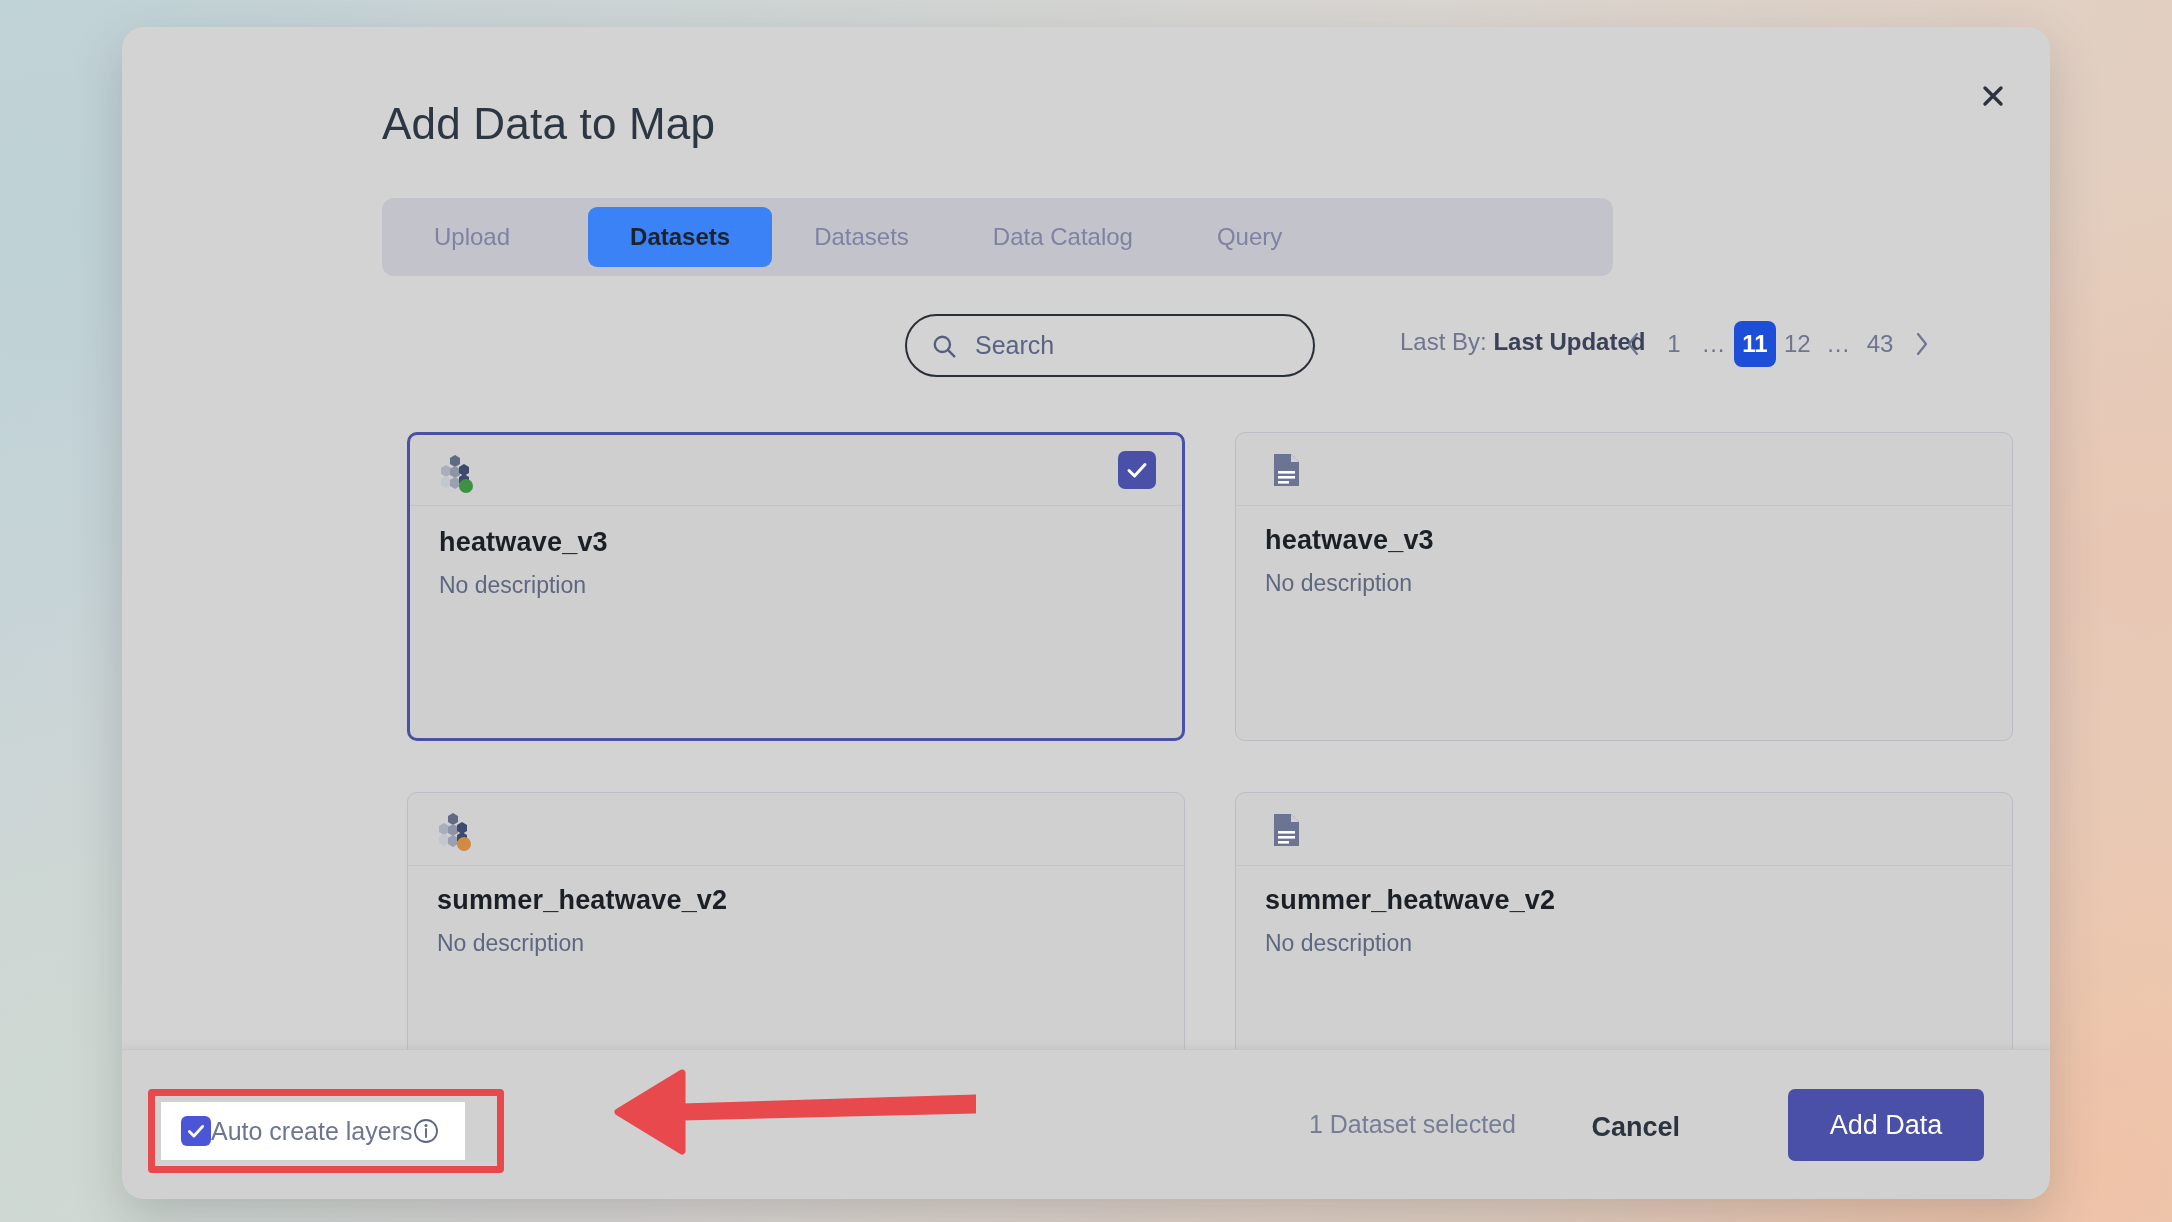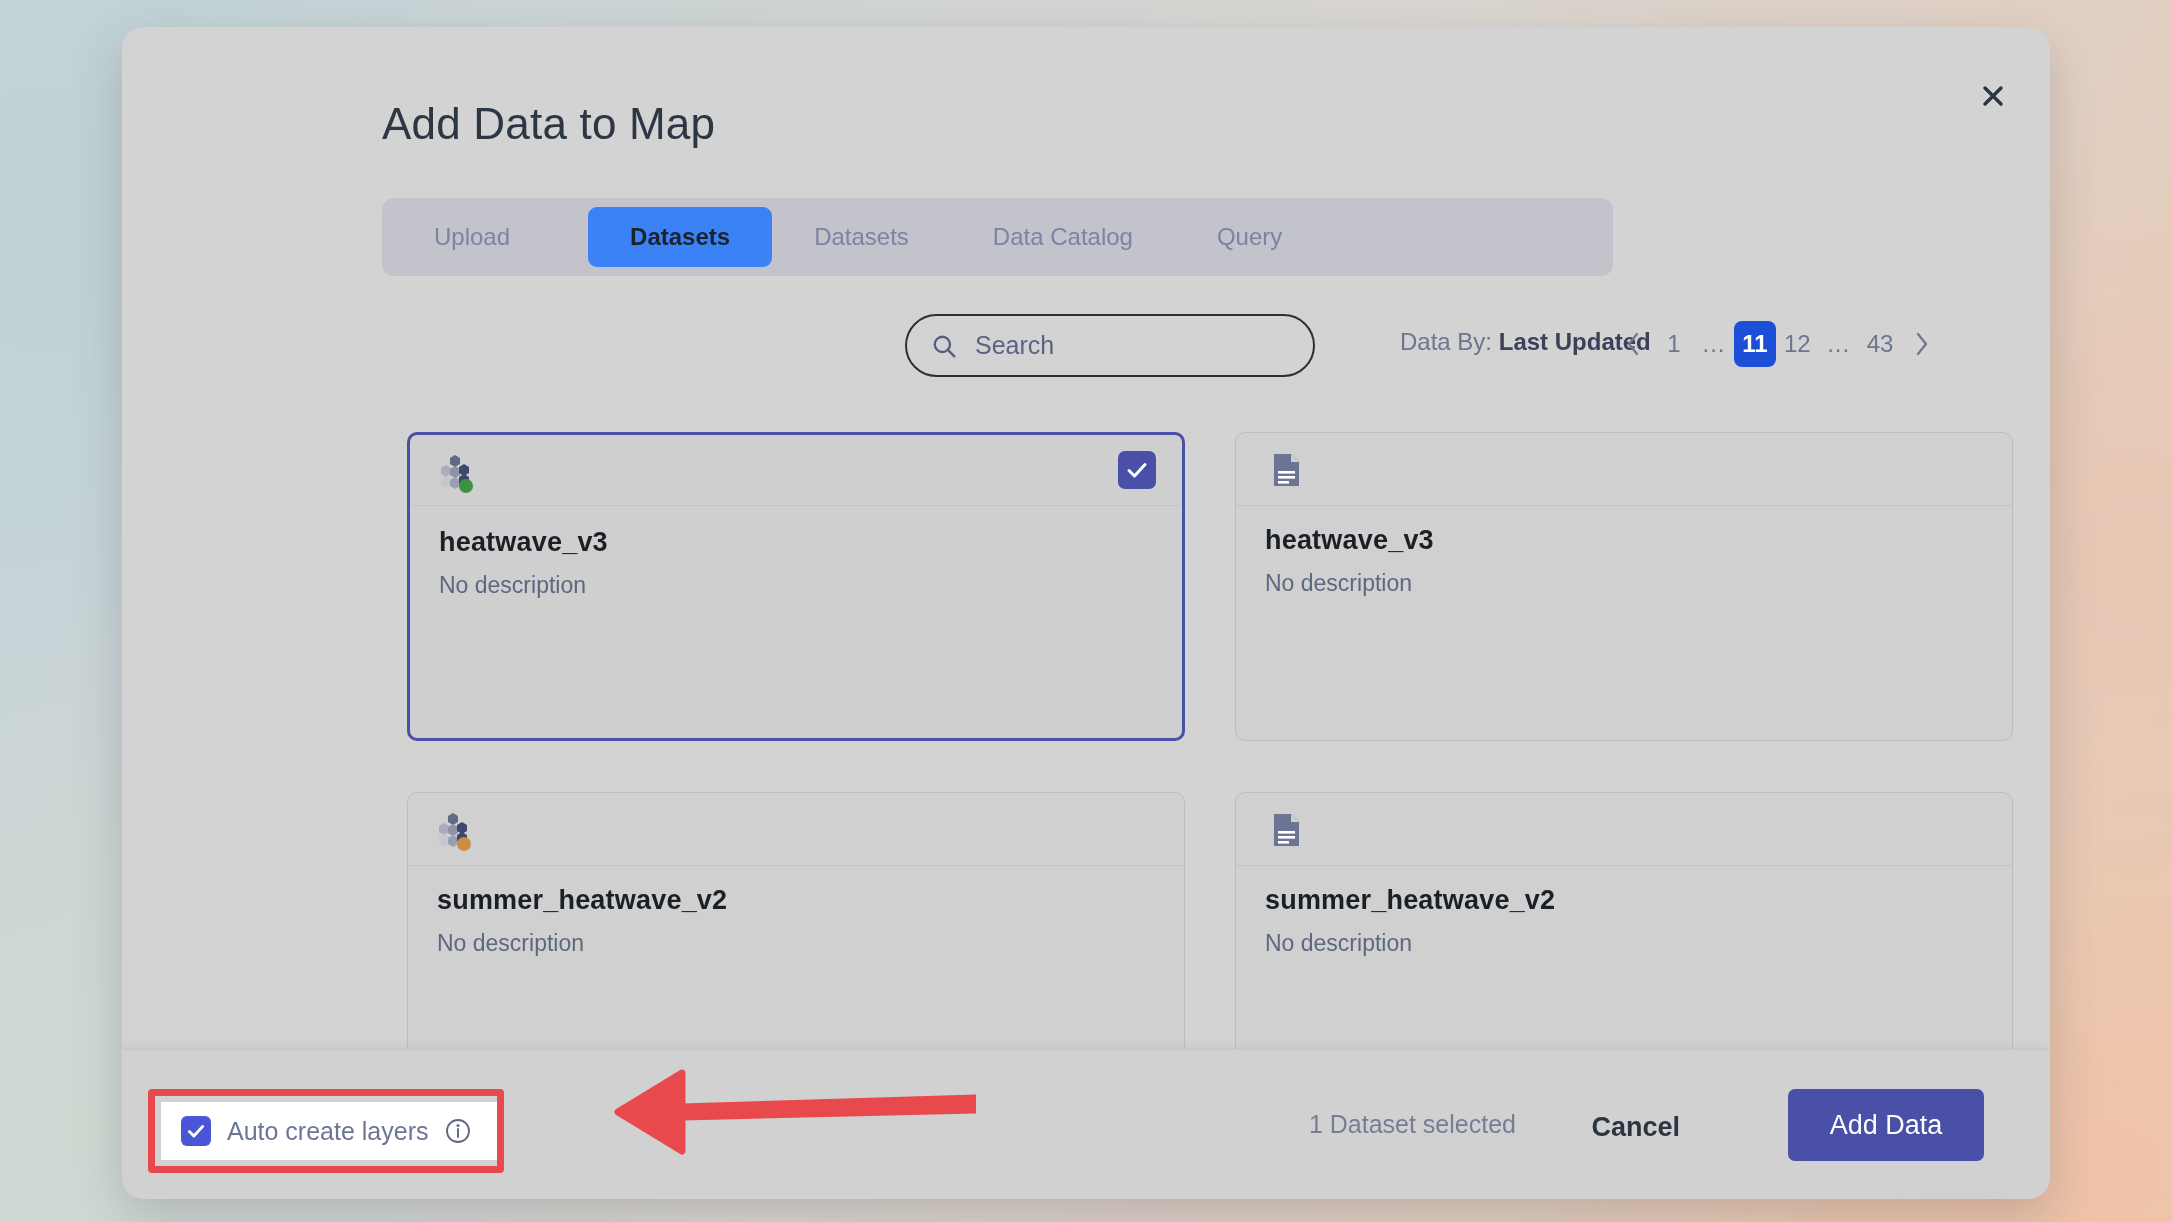--- a/index.html
+++ b/index.html
@@ -253,21 +253,20 @@
     box-shadow: 0 -2px 8px rgba(120,120,130,.12);
   }
 
   .autolayer-wrap {
     position: absolute;
     left: 39px;
     top: 52px;
     background: #ffffff;
     display: flex;
     align-items: center;
-    gap: 16px;
     padding: 12px 26px 12px 20px;
     height: 58px;
   }
   .chk {
     width: 30px; height: 30px;
     border-radius: 6px;
     background: #4b55d8;
     display: flex; align-items: center; justify-content: center;
     flex: 0 0 auto;
     cursor: pointer;
@@ -368,21 +367,21 @@
         <span class="mag">
           <svg viewBox="0 0 24 24" aria-hidden="true">
             <circle cx="10.5" cy="10.5" r="7" stroke="currentColor" stroke-width="2.2" fill="none"></circle>
             <path d="M15.8 15.8 L21.5 21.5" stroke="currentColor" stroke-width="2.2" stroke-linecap="round"></path>
           </svg>
         </span>
         <input class="search-input" type="text" placeholder="Search" style="">
       </div>
 
       <div class="sortby">
-        <span>Data By:</span>
+        <span>Last By:</span>
         <b>Last Updated</b>
       </div>
 
       <div class="pager">
         <div class="chev">
           <svg viewBox="0 0 16 26" aria-hidden="true">
             <path d="M12 3 L4 13 L12 23" stroke="currentColor" stroke-width="2.2" fill="none" stroke-linecap="round" stroke-linejoin="round"></path>
           </svg>
         </div>
         <div class="pg">1</div>

